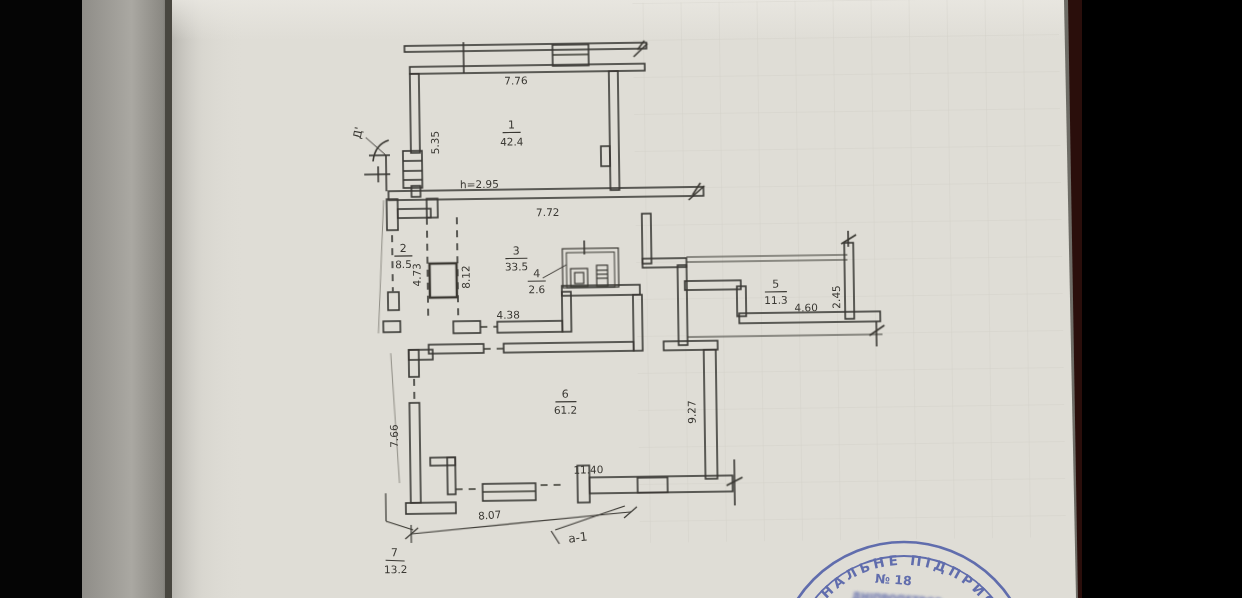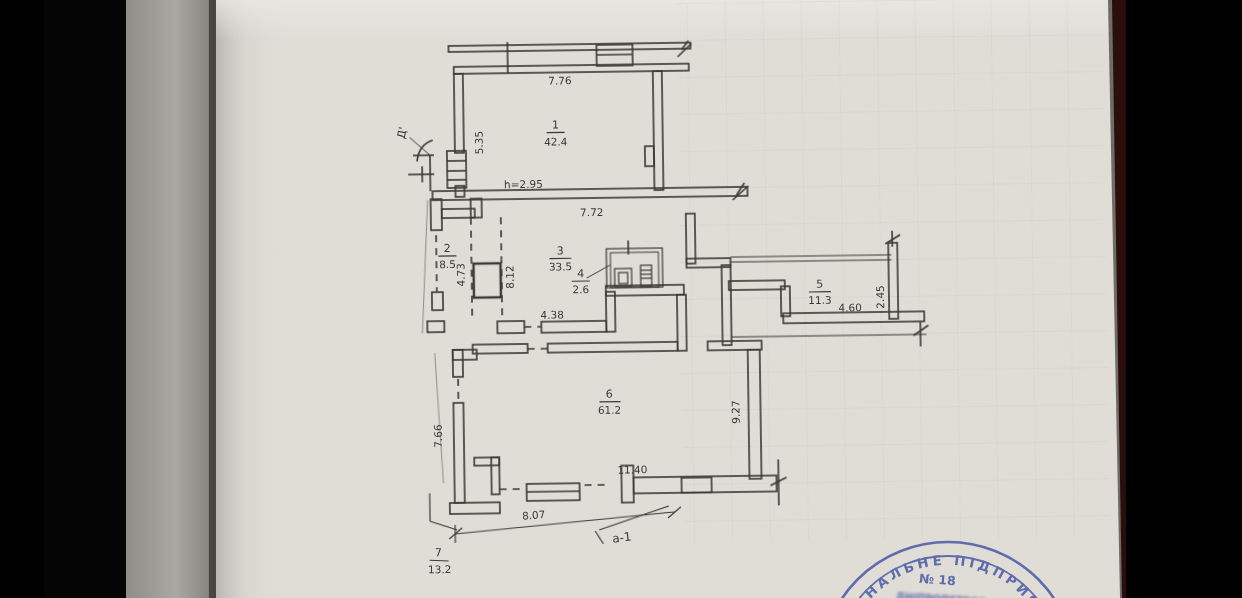--- a/index.html
+++ b/index.html
@@ -1,17 +1,17 @@
 <!DOCTYPE html>
 <html><head>
 <meta charset="utf-8">
 <style>
   html,body{margin:0;padding:0;background:#000;}
   .scene{position:relative;width:1082px;height:598px;overflow:hidden;
-         font-family:"DejaVu Sans","Liberation Sans",sans-serif;margin-left:44px;}
+         font-family:"DejaVu Sans","Liberation Sans",sans-serif;}
   svg text{user-select:none;}
 </style>
 </head>
 <body>
 
 <div class="scene">
 <svg width="1242" height="598" viewBox="0 0 1242 598">
   <defs>
     <pattern id="hatch" width="7" height="7" patternTransform="rotate(45)">
       <line x1="0" y1="0" x2="0" y2="7" stroke="#3a3833" stroke-width="2.4"></line>

